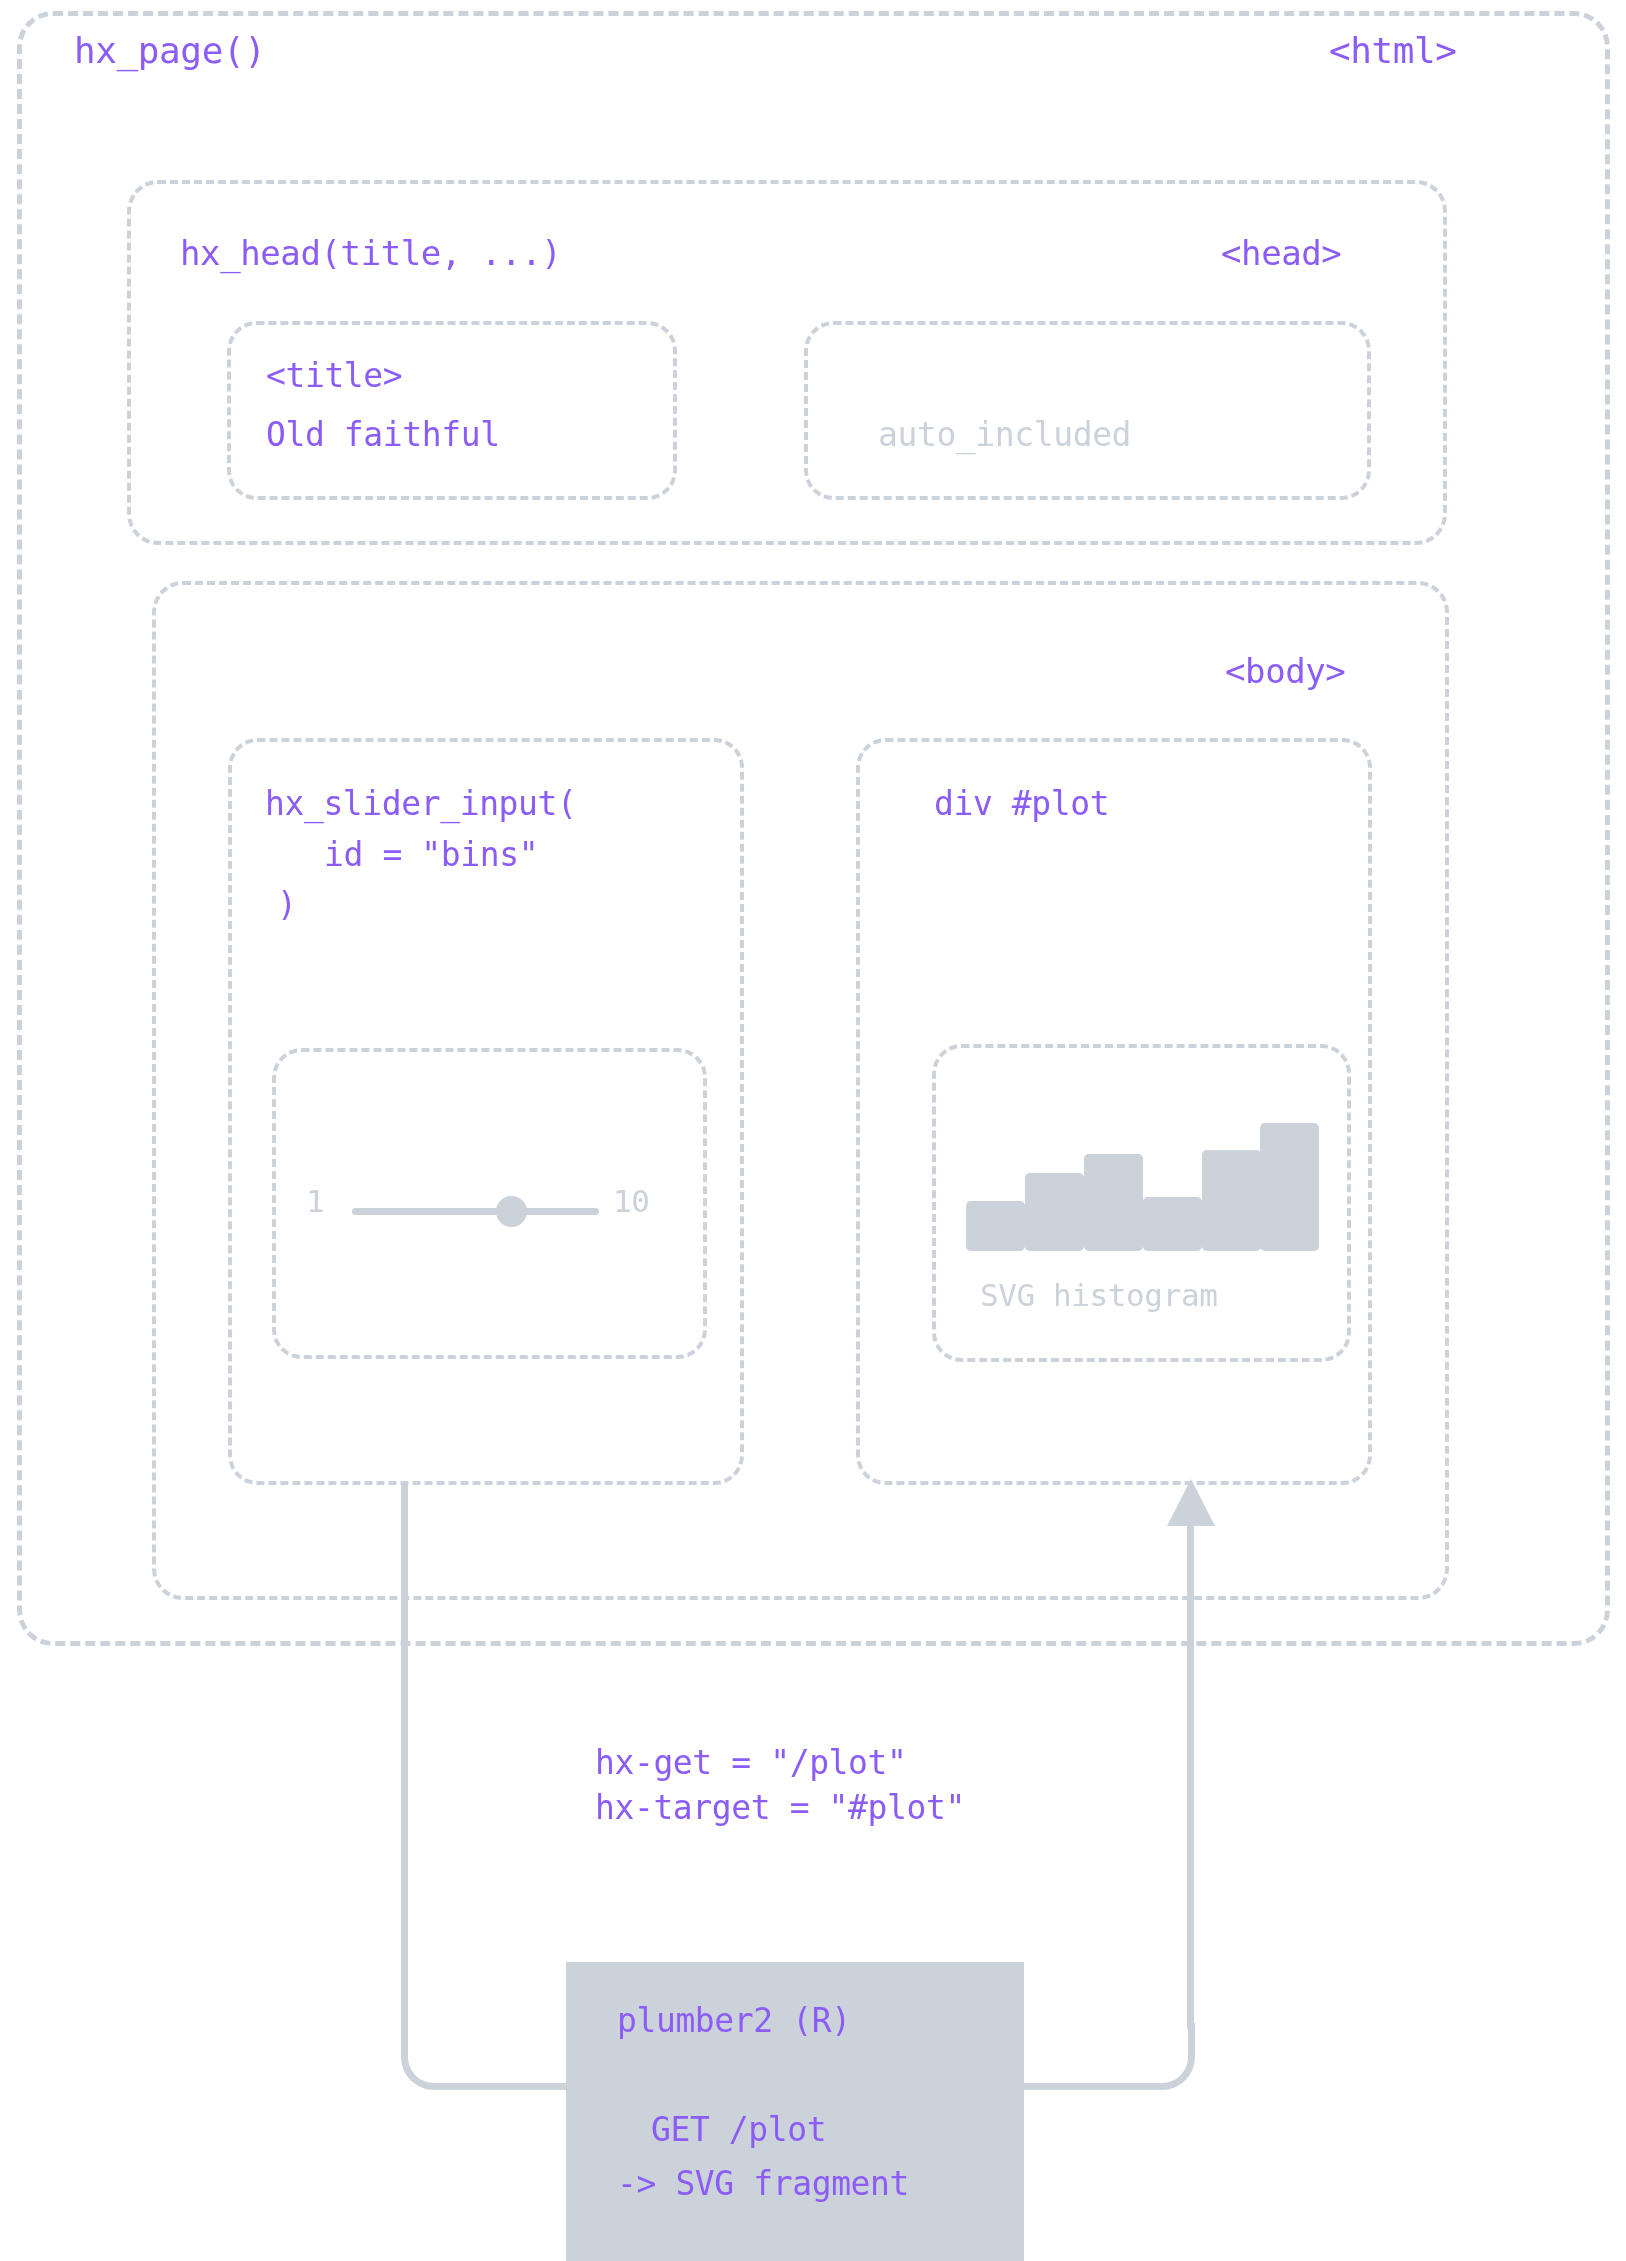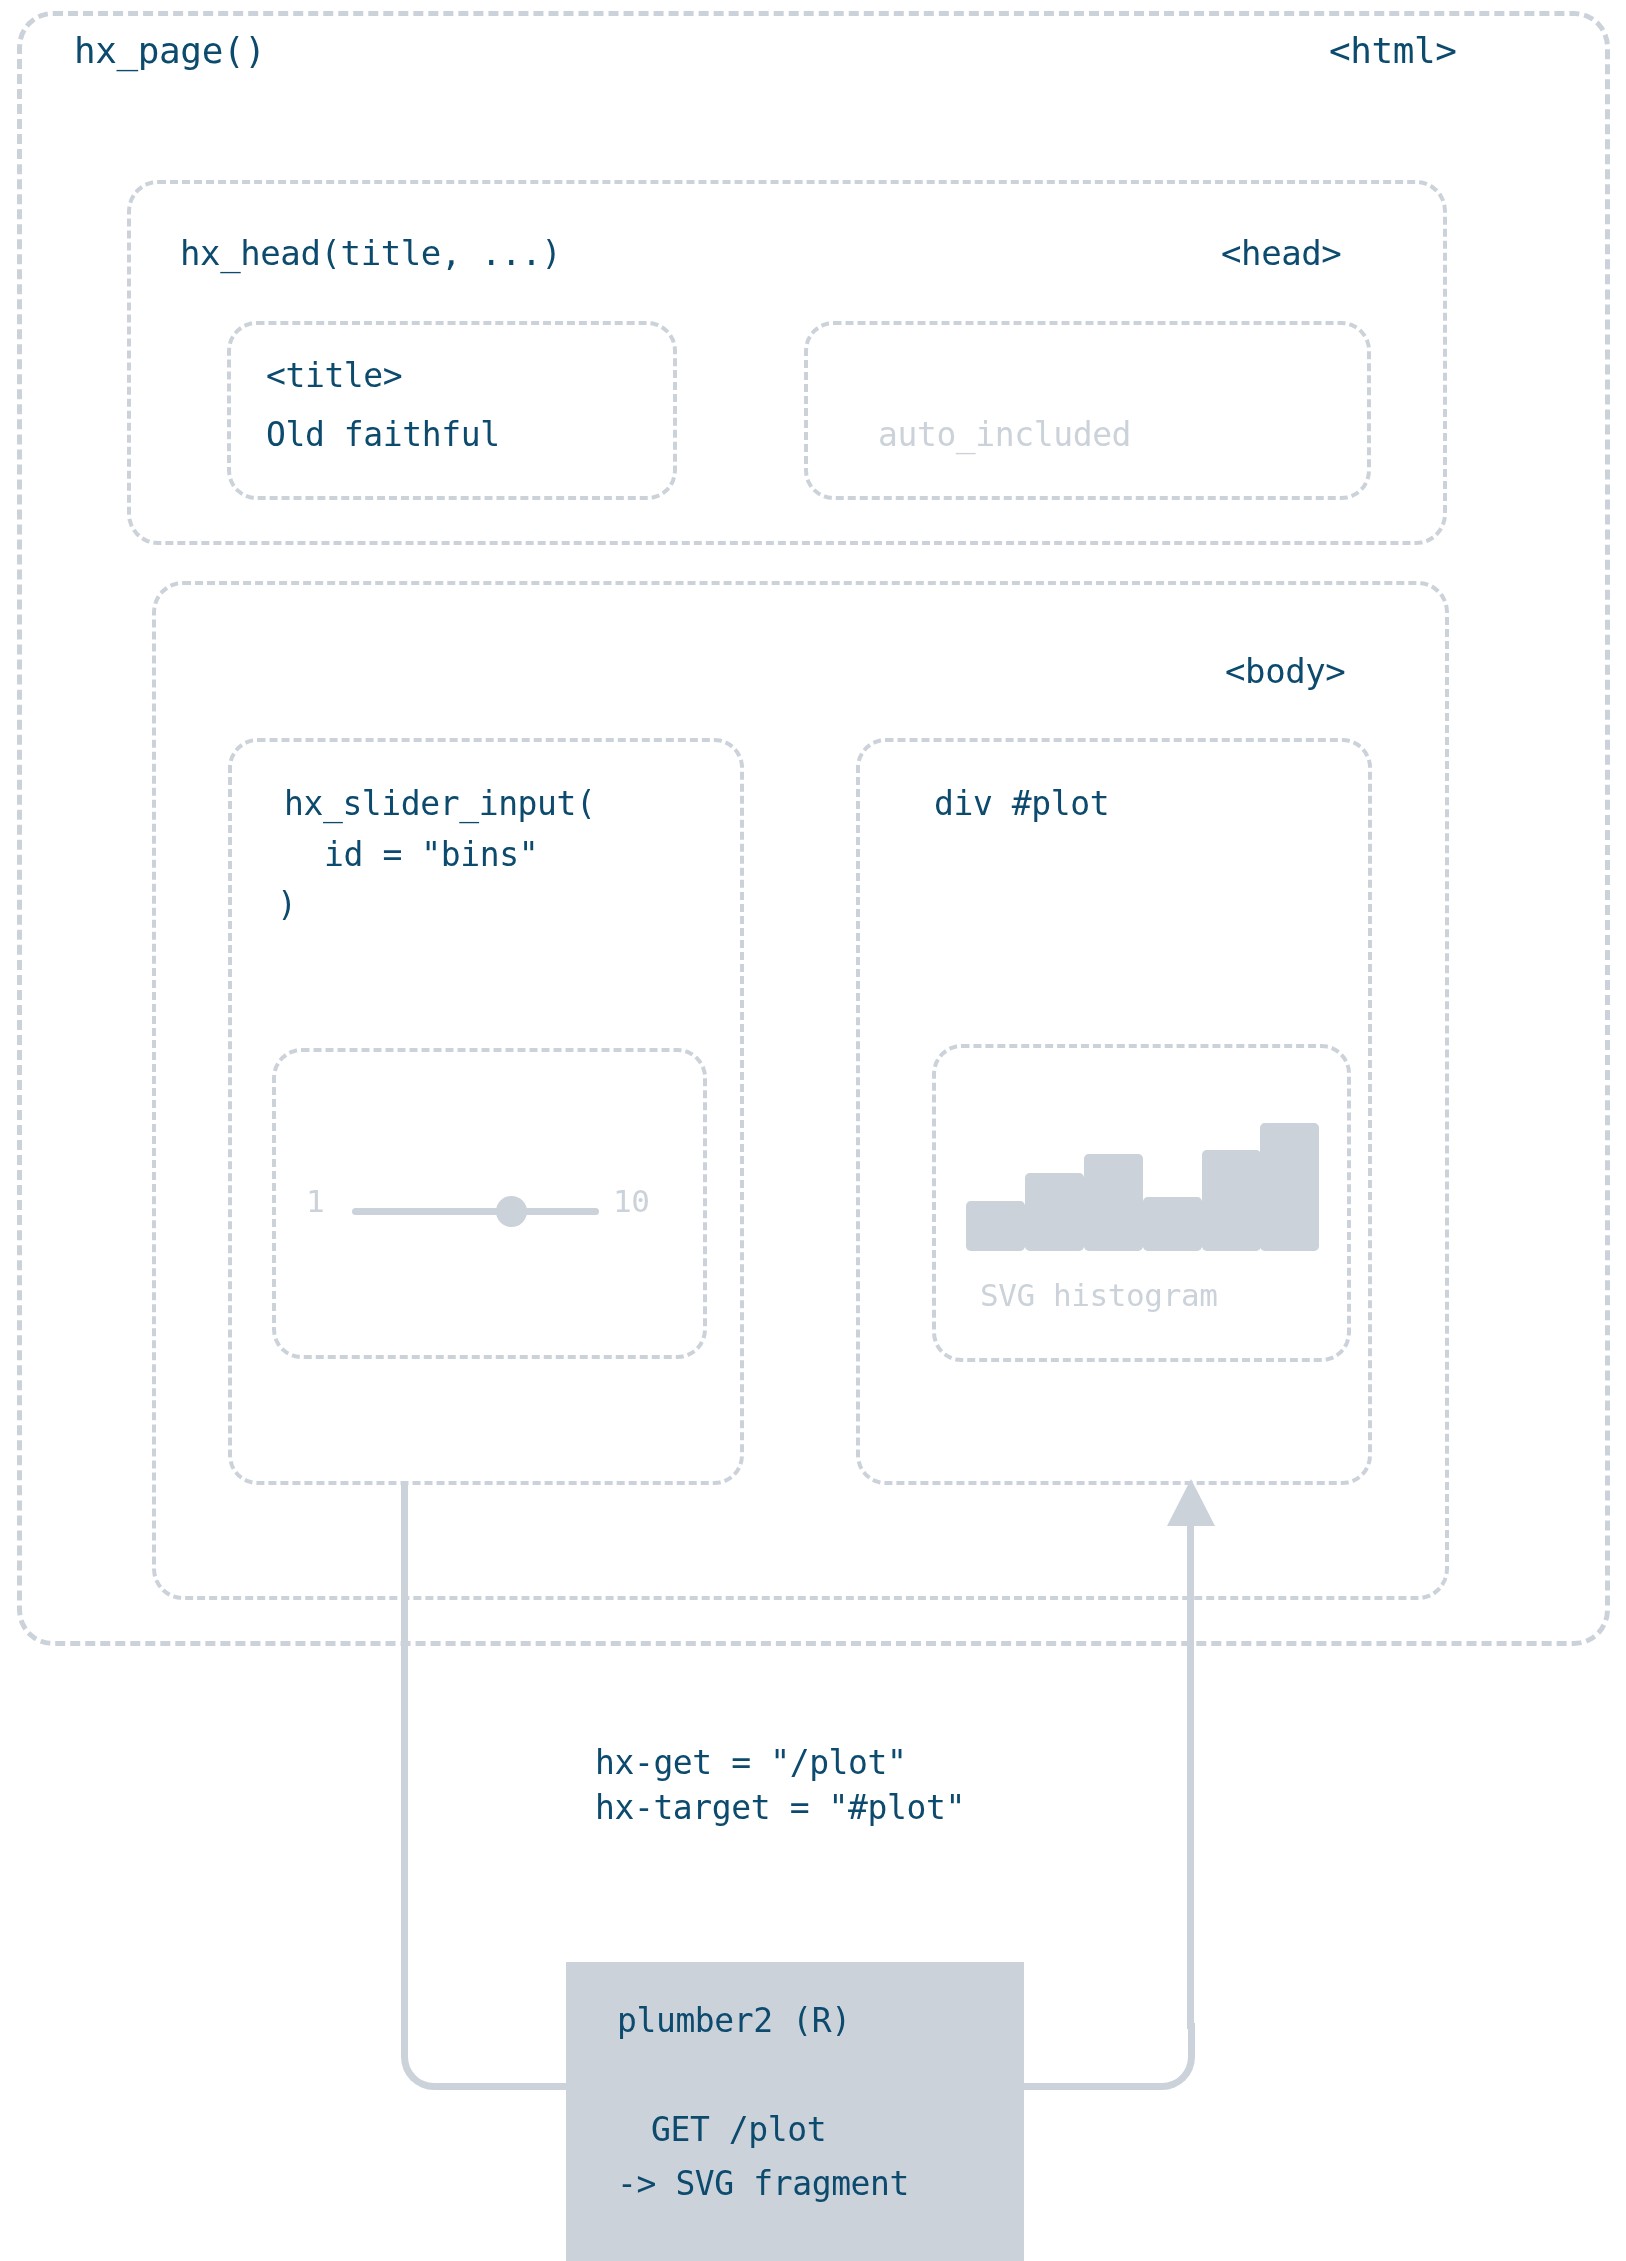--- a/index.html
+++ b/index.html
@@ -33,21 +33,21 @@
     border-radius: 31px;
   }
   .box.leaf {
     border-width: 4.7px;
     border-radius: 29.5px;
   }
 
   
   .lbl {
     position: absolute;
-    color: #0c4a6e;
+    color: #8b5cf6;
     font-family: "DejaVu Sans Mono", monospace;
     white-space: pre;
     letter-spacing: -0.4px;
   }
   .lbl.muted { color: #ccd2da; }
 
   .t-xl  { font-size: 36px; }
   .t-lg  { font-size: 34px; }
   .t-md  { font-size: 33px; }
   .t-sm  { font-size: 31px; }
@@ -69,21 +69,21 @@
   #script-box    { left: 804px; top: 321px; width: 567px; height: 179px; }
   #script-tag    { left: 850px; top: 356px; }
   #script-sub    { left: 850px; top: 415px; margin-left: 28px; }
 
   
   #body-box      { left: 152px; top: 581px;  width: 1297px; height: 1019px; }
   #body-tag      { left: 1225px; top: 651px; text-align: right; }
 
   
   #slider-box    { left: 228px; top: 738px;  width: 516px; height: 747px; }
-  #slider-l1     { left: 284px; top: 784px; }
+  #slider-l1     { left: 265px; top: 784px; }
   #slider-l2     { left: 324px; top: 835px; }
   #slider-l3     { left: 277px; top: 885px; }
 
   #slider-widget { left: 272px; top: 1048px; width: 435px; height: 311px; }
   #slider-min    { left: 306px; top: 1183px; }
   #slider-max    { left: 613px; top: 1183px; }
   .track {
     position: absolute;
     left: 352px; top: 1208px;
     width: 247px; height: 7px;

